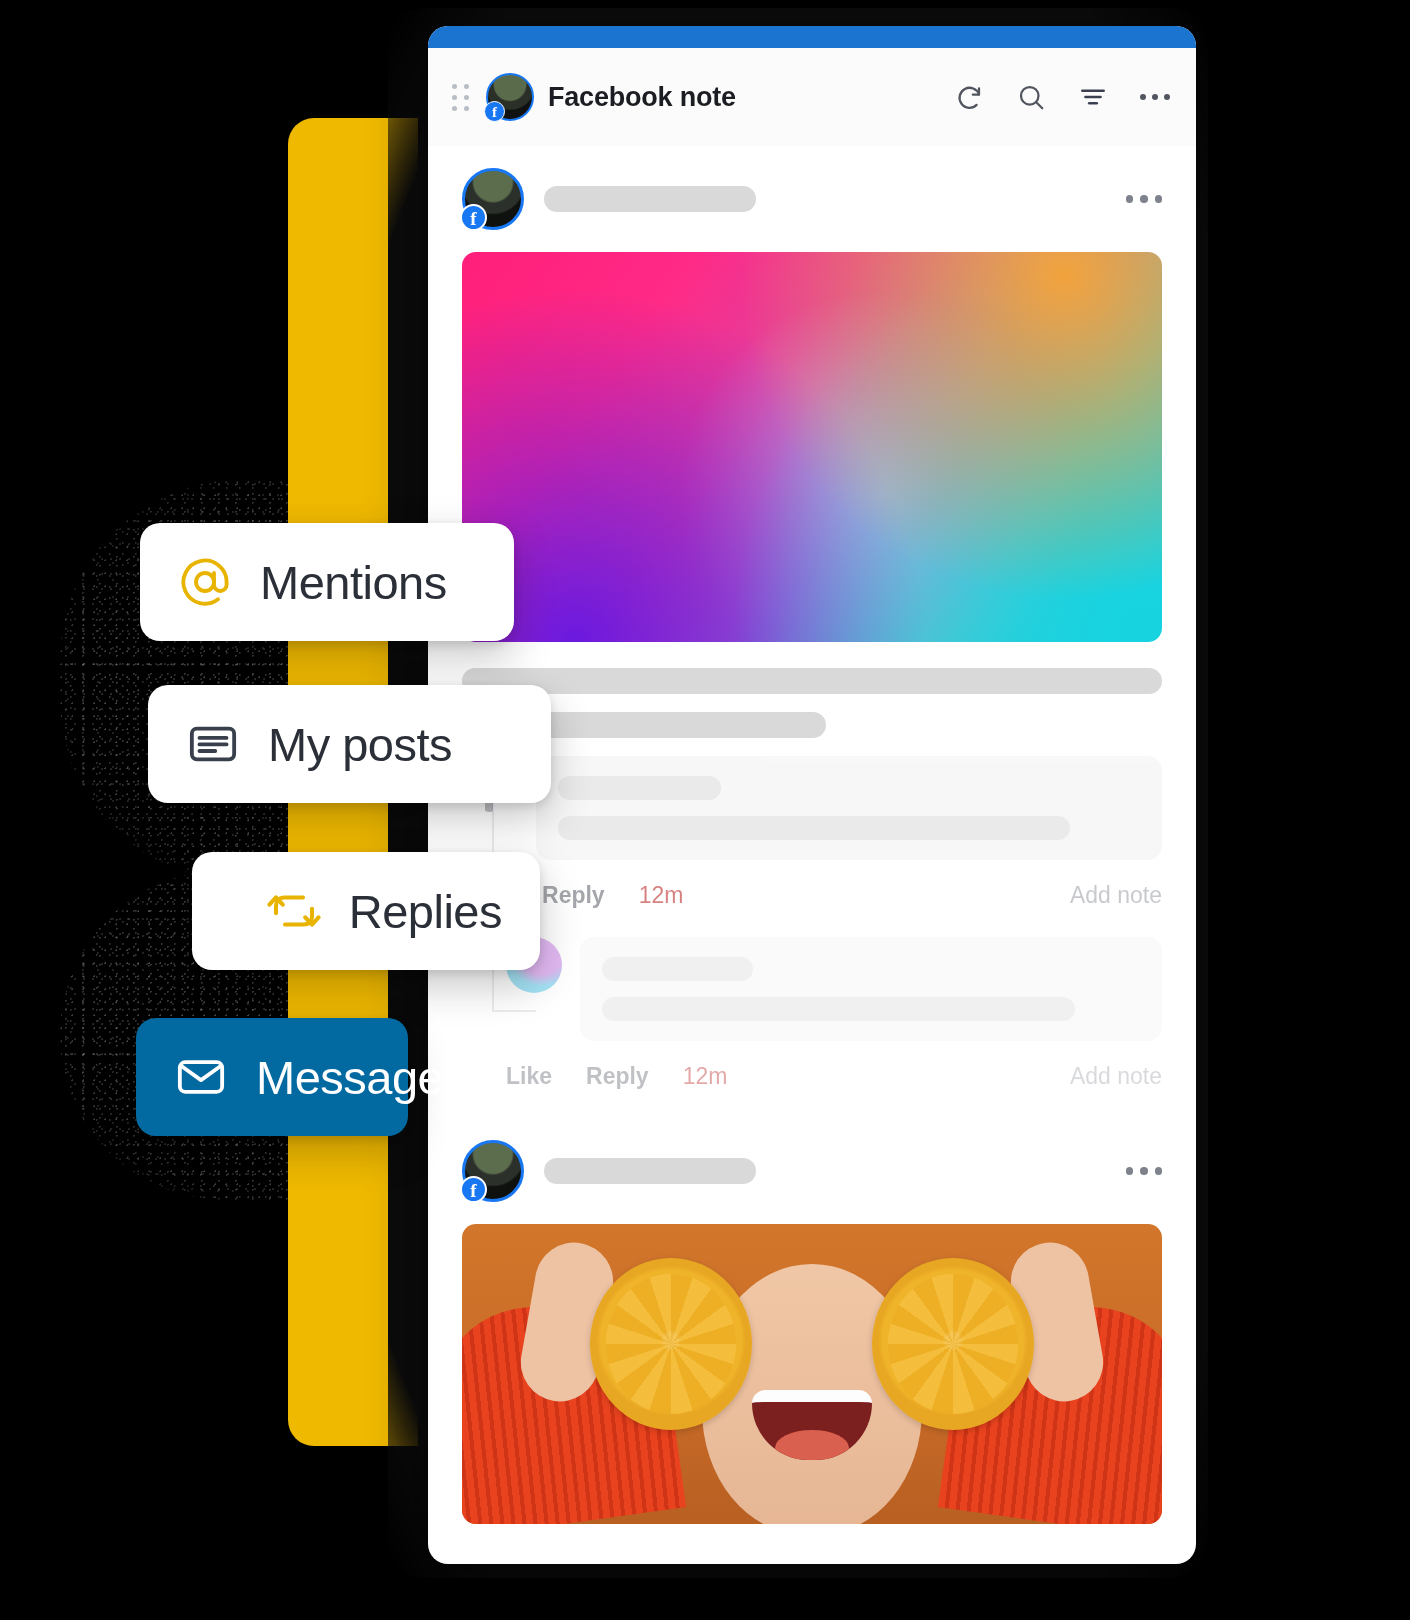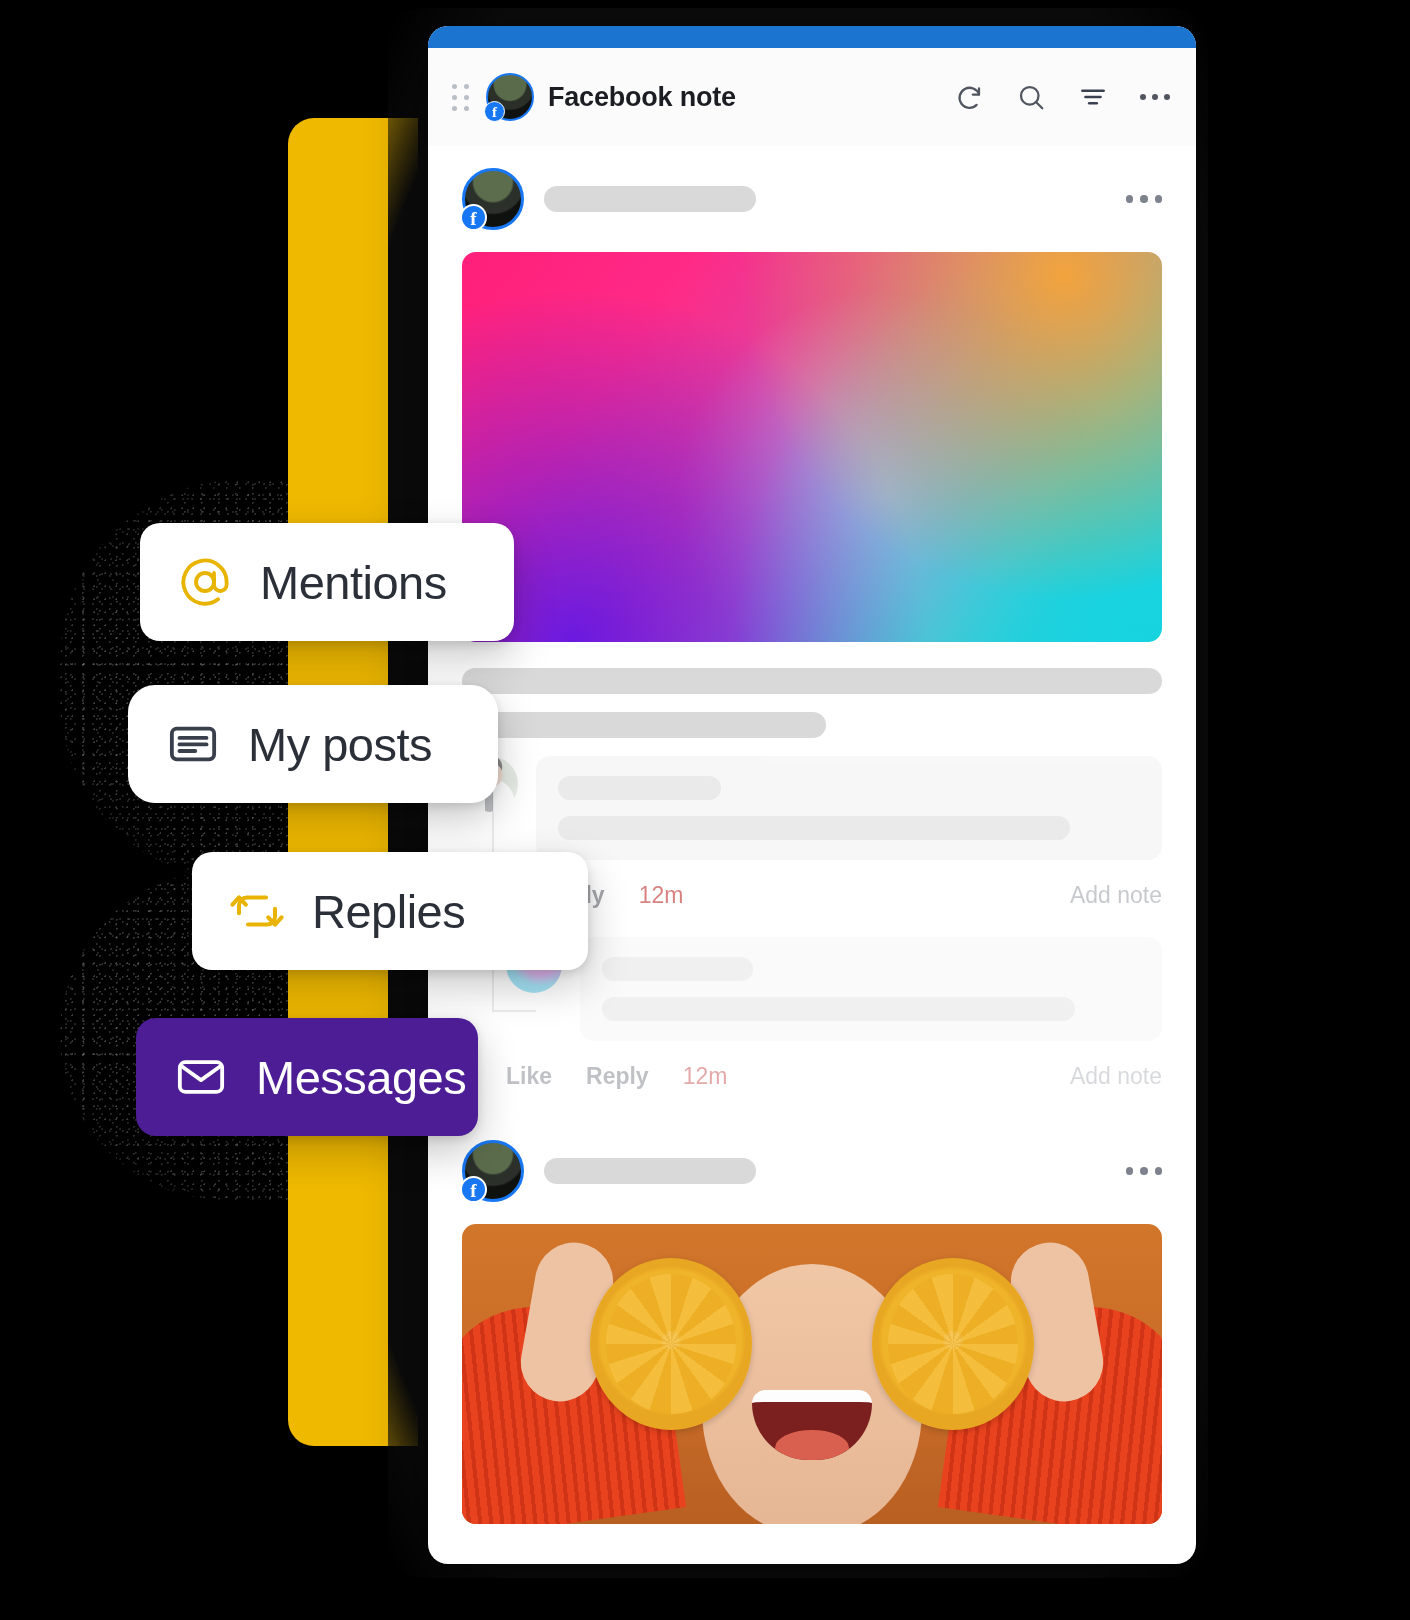--- a/index.html
+++ b/index.html
@@ -207,23 +207,23 @@
   .chip{
     position:absolute;display:flex;align-items:center;gap:28px;
     background:#ffffff;border-radius:20px;
     box-shadow:0 16px 40px rgba(0,0,0,.22), 0 3px 10px rgba(0,0,0,.12);
     padding:0 38px;height:118px;box-sizing:border-box;
     cursor:pointer;
   }
   .chip .label{font-size:47px;color:#2b2f38;letter-spacing:-.5px;white-space:nowrap;}
   .chip .ic{flex:none;display:block;}
   .chip-mentions{left:140px;top:523px;width:374px;}
-  .chip-myposts{left:128px;top:685px;width:370px;border-radius:27px;}
-  .chip-replies{left:192px;top:852px;width:396px;}
-  .chip-messages{left:136px;top:1018px;width:342px;background:#4c1d95;}
+  .chip-myposts{left:148px;top:685px;width:403px;}
+  .chip-replies{left:192px;top:852px;width:348px;justify-content:flex-end;}
+  .chip-messages{left:136px;top:1018px;width:272px;background:#0369a1;}
   .chip-messages .label{color:#ffffff;}
 </style>
 </head>
 <body>
 
 <div class="stage">
 
   <div class="blob blob-top">
     <div class="noise"></div>
   </div>

